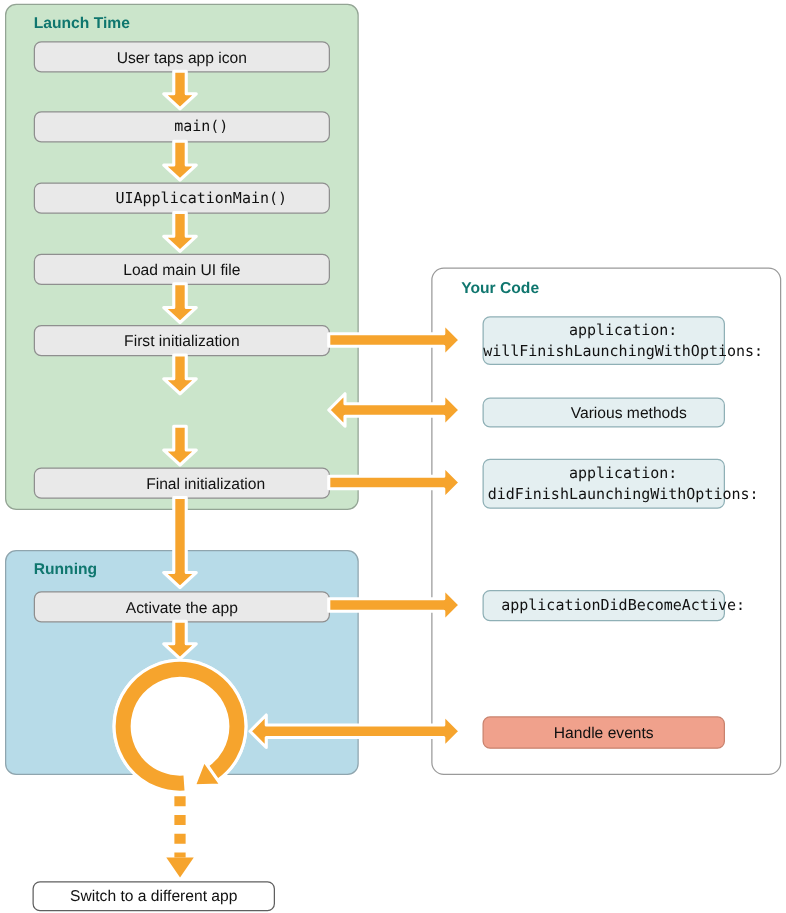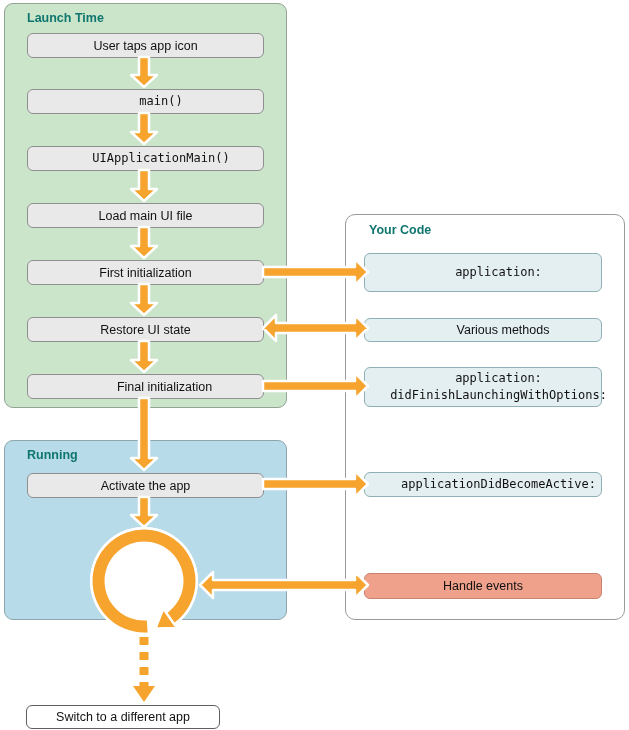--- a/index.html
+++ b/index.html
@@ -70,21 +70,21 @@
     background: #ffffff;
     border: 1px solid #5f5f5f;
   }
   .mono {
     font-family: "DejaVu Sans Mono", monospace;
     font-size: 12px;
     line-height: 17px;
     padding-left: 31px;
   }
   .launch .box.gray, .running .box.gray { left: 22px; width: 237px; height: 25px; }
-  .yourcode .box { left: 18px; width: 238px; }
+  .yourcode .box { left: 40px; width: 194px; }
   .event-loop-label {
     position: absolute;
     left: 60px; top: 124px; width: 160px;
     text-align: center;
     font-size: 12.5px;
     line-height: 15px;
   }
   svg.overlay {
     position: absolute;
     left: 0; top: 0;
@@ -107,43 +107,41 @@
     </div>
     <div class="box gray mono" style="top:142px;">
       <span>UIApplicationMain()</span>
     </div>
     <div class="box gray" style="top:199px;">
       <span>Load main UI file</span>
     </div>
     <div class="box gray" style="top:256px;">
       <span>First initialization</span>
     </div>
-    <div class="box gray" style="top:313px;">
-      <span>Restore UI state</span>
-    </div>
     <div class="box gray" style="top:370px;padding-left:38px;">
       <span>Final initialization</span>
     </div>
   </div>
 
   <div class="panel running">
     <div class="panel-title">Running</div>
     <div class="box gray" style="top:32px;">
       <span>Activate the app</span>
     </div>
     <div class="event-loop-label">
       <div>Event</div>
       <div>Loop</div>
     </div>
   </div>
 
   <div class="panel yourcode">
     <div class="panel-title" style="left:23px; top:8px;">Your Code</div>
     <div class="box teal mono" style="top:38px; height:39px;">
       <span>application:</span>
+      <span>willFinishLaunchingWithOptions:</span>
     </div>
     <div class="box teal" style="top:103px; height:24px;padding-left:40px;">
       <span>Various methods</span>
     </div>
     <div class="box teal mono" style="top:152px; height:40px;">
       <span>application:</span>
       <span>didFinishLaunchingWithOptions:</span>
     </div>
     <div class="box teal mono" style="top:257px; height:25px;">
       <span>applicationDidBecomeActive:</span>

